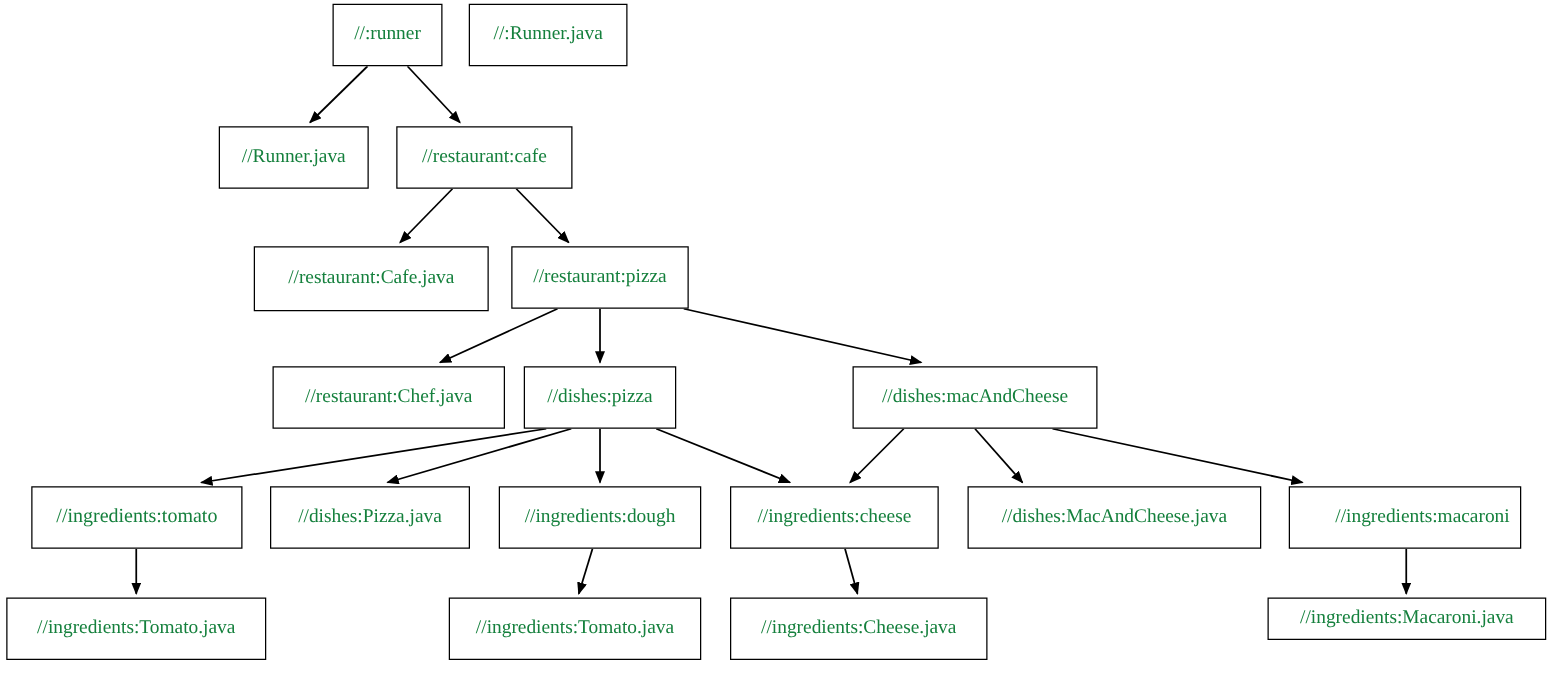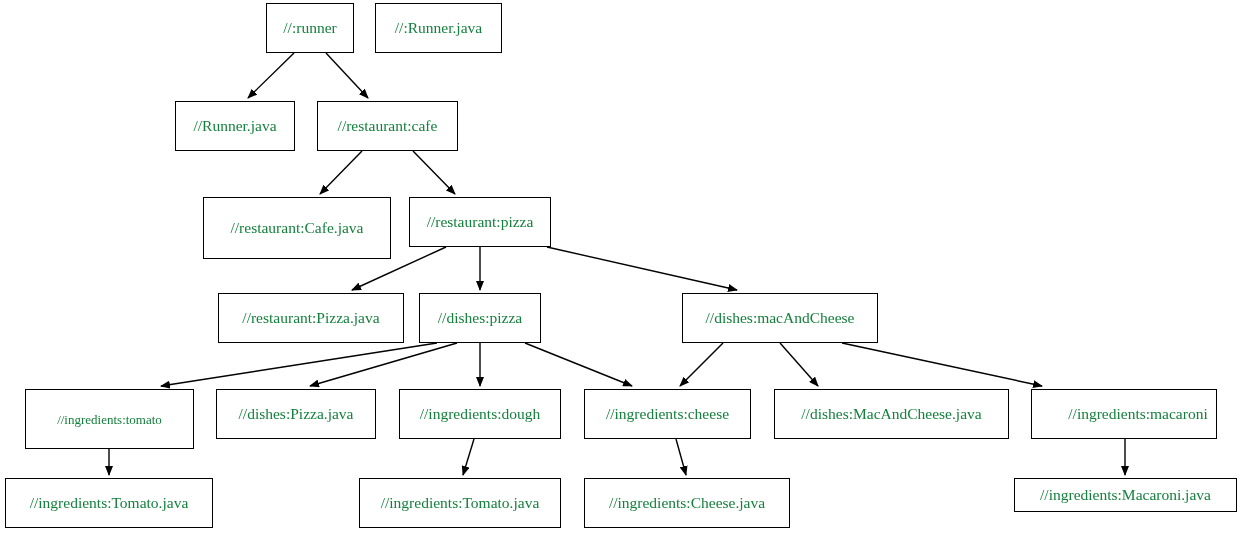--- a/index.html
+++ b/index.html
@@ -81,36 +81,36 @@
       </div>
       <div class="graph-node" style="left: 375px; top: 3px; width: 127px; height: 50px; border-color: rgb(0, 0, 0); background: rgb(255, 255, 255); font-size: 15.5px;">
         <span class="node-label">//:Runner.java</span>
       </div>
       <div class="graph-node" style="left: 175px; top: 101px; width: 120px; height: 50px; border-color: rgb(0, 0, 0); background: rgb(255, 255, 255); font-size: 15.5px;">
         <span class="node-label">//Runner.java</span>
       </div>
       <div class="graph-node" style="left: 317px; top: 101px; width: 141px; height: 50px; border-color: rgb(0, 0, 0); background: rgb(255, 255, 255); font-size: 15.5px;">
         <span class="node-label">//restaurant:cafe</span>
       </div>
-      <div class="graph-node" style="left: 203px; top: 197px; width: 188px; height: 62px; border-color: rgb(0, 0, 0); background: rgb(255, 255, 255); font-size: 15.5px;">
+      <div class="graph-node" style="left: 203px; top: 197px; width: 188px; height: 52px; border-color: rgb(0, 0, 0); background: rgb(255, 255, 255); font-size: 15.5px;">
         <span class="node-label">//restaurant:Cafe.java</span>
       </div>
       <div class="graph-node" style="left: 409px; top: 197px; width: 142px; height: 50px; border-color: rgb(0, 0, 0); background: rgb(255, 255, 255); font-size: 15.5px;">
         <span class="node-label">//restaurant:pizza</span>
       </div>
       <div class="graph-node" style="left: 218px; top: 293px; width: 186px; height: 50px; border-color: rgb(0, 0, 0); background: rgb(255, 255, 255); font-size: 15.5px;">
-        <span class="node-label">//restaurant:Pizza.java</span>
+        <span class="node-label">//restaurant:Chef.java</span>
       </div>
       <div class="graph-node" style="left: 419px; top: 293px; width: 122px; height: 50px; border-color: rgb(0, 0, 0); background: rgb(255, 255, 255); font-size: 15.5px;">
         <span class="node-label">//dishes:pizza</span>
       </div>
       <div class="graph-node" style="left: 682px; top: 293px; width: 196px; height: 50px; border-color: rgb(0, 0, 0); background: rgb(255, 255, 255); font-size: 15.5px;">
         <span class="node-label">//dishes:macAndCheese</span>
       </div>
-      <div class="graph-node" style="left: 25px; top: 389px; width: 169px; height: 60px; border-color: rgb(0, 0, 0); background: rgb(255, 255, 255); font-size: 13px;">
+      <div class="graph-node" style="left: 25px; top: 389px; width: 169px; height: 50px; border-color: rgb(0, 0, 0); background: rgb(255, 255, 255); font-size: 16px;">
         <span class="node-label">//ingredients:tomato</span>
       </div>
       <div class="graph-node" style="left: 216px; top: 389px; width: 160px; height: 50px; border-color: rgb(0, 0, 0); background: rgb(255, 255, 255); font-size: 15.5px;">
         <span class="node-label">//dishes:Pizza.java</span>
       </div>
       <div class="graph-node" style="left: 399px; top: 389px; width: 162px; height: 50px; border-color: rgb(0, 0, 0); background: rgb(255, 255, 255); font-size: 15.5px;">
         <span class="node-label">//ingredients:dough</span>
       </div>
       <div class="graph-node" style="left: 584px; top: 389px; width: 167px; height: 50px; border-color: rgb(0, 0, 0); background: rgb(255, 255, 255); font-size: 15.5px;">
         <span class="node-label">//ingredients:cheese</span>

